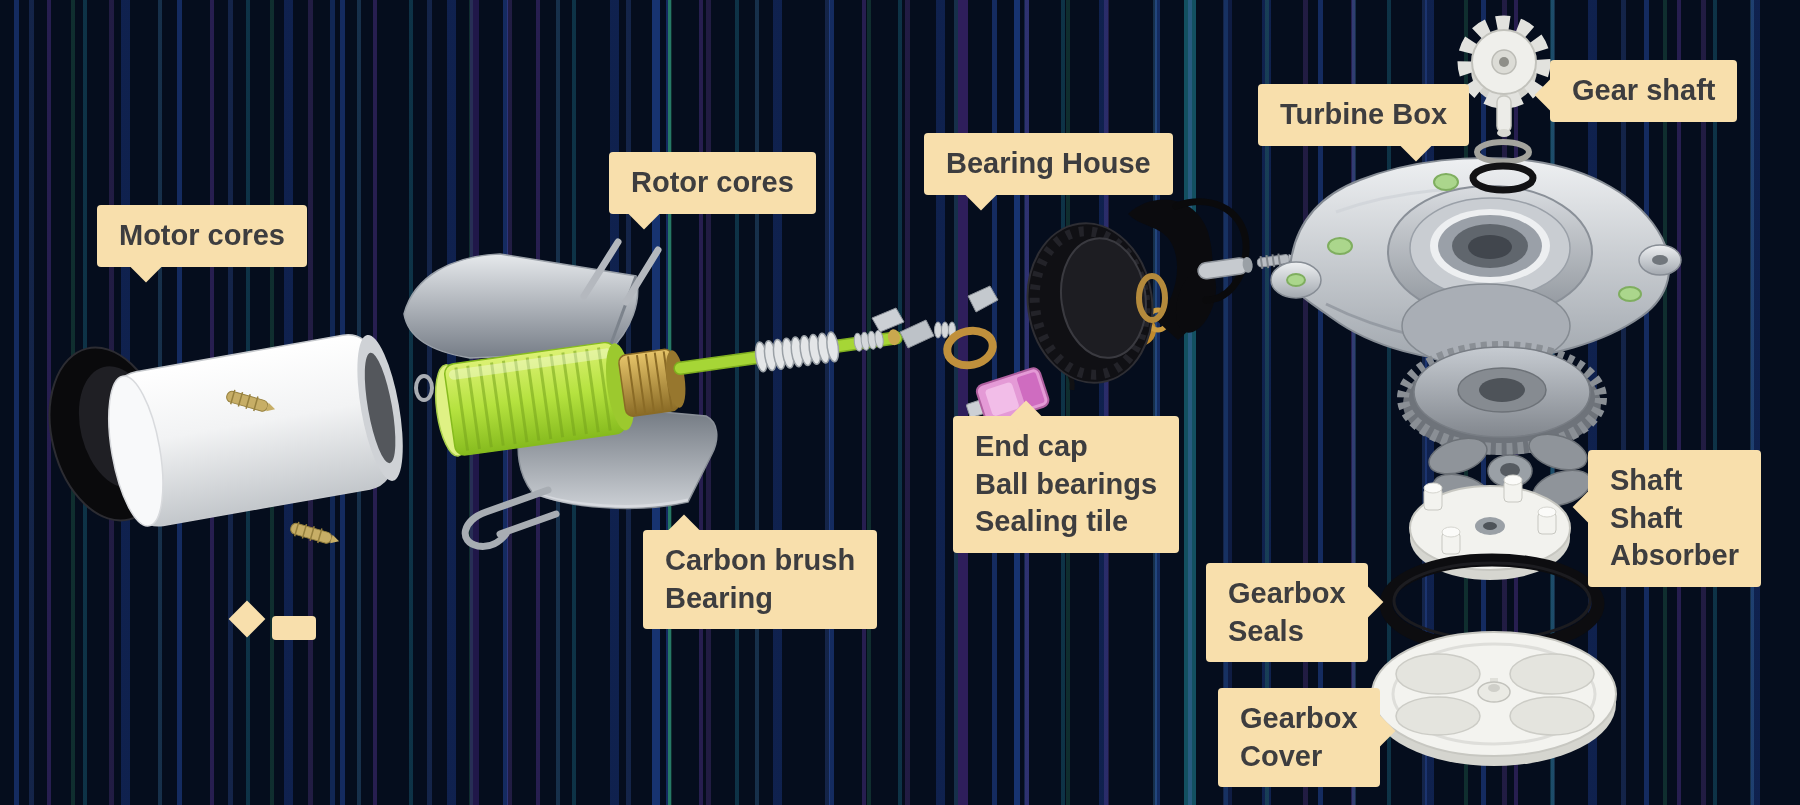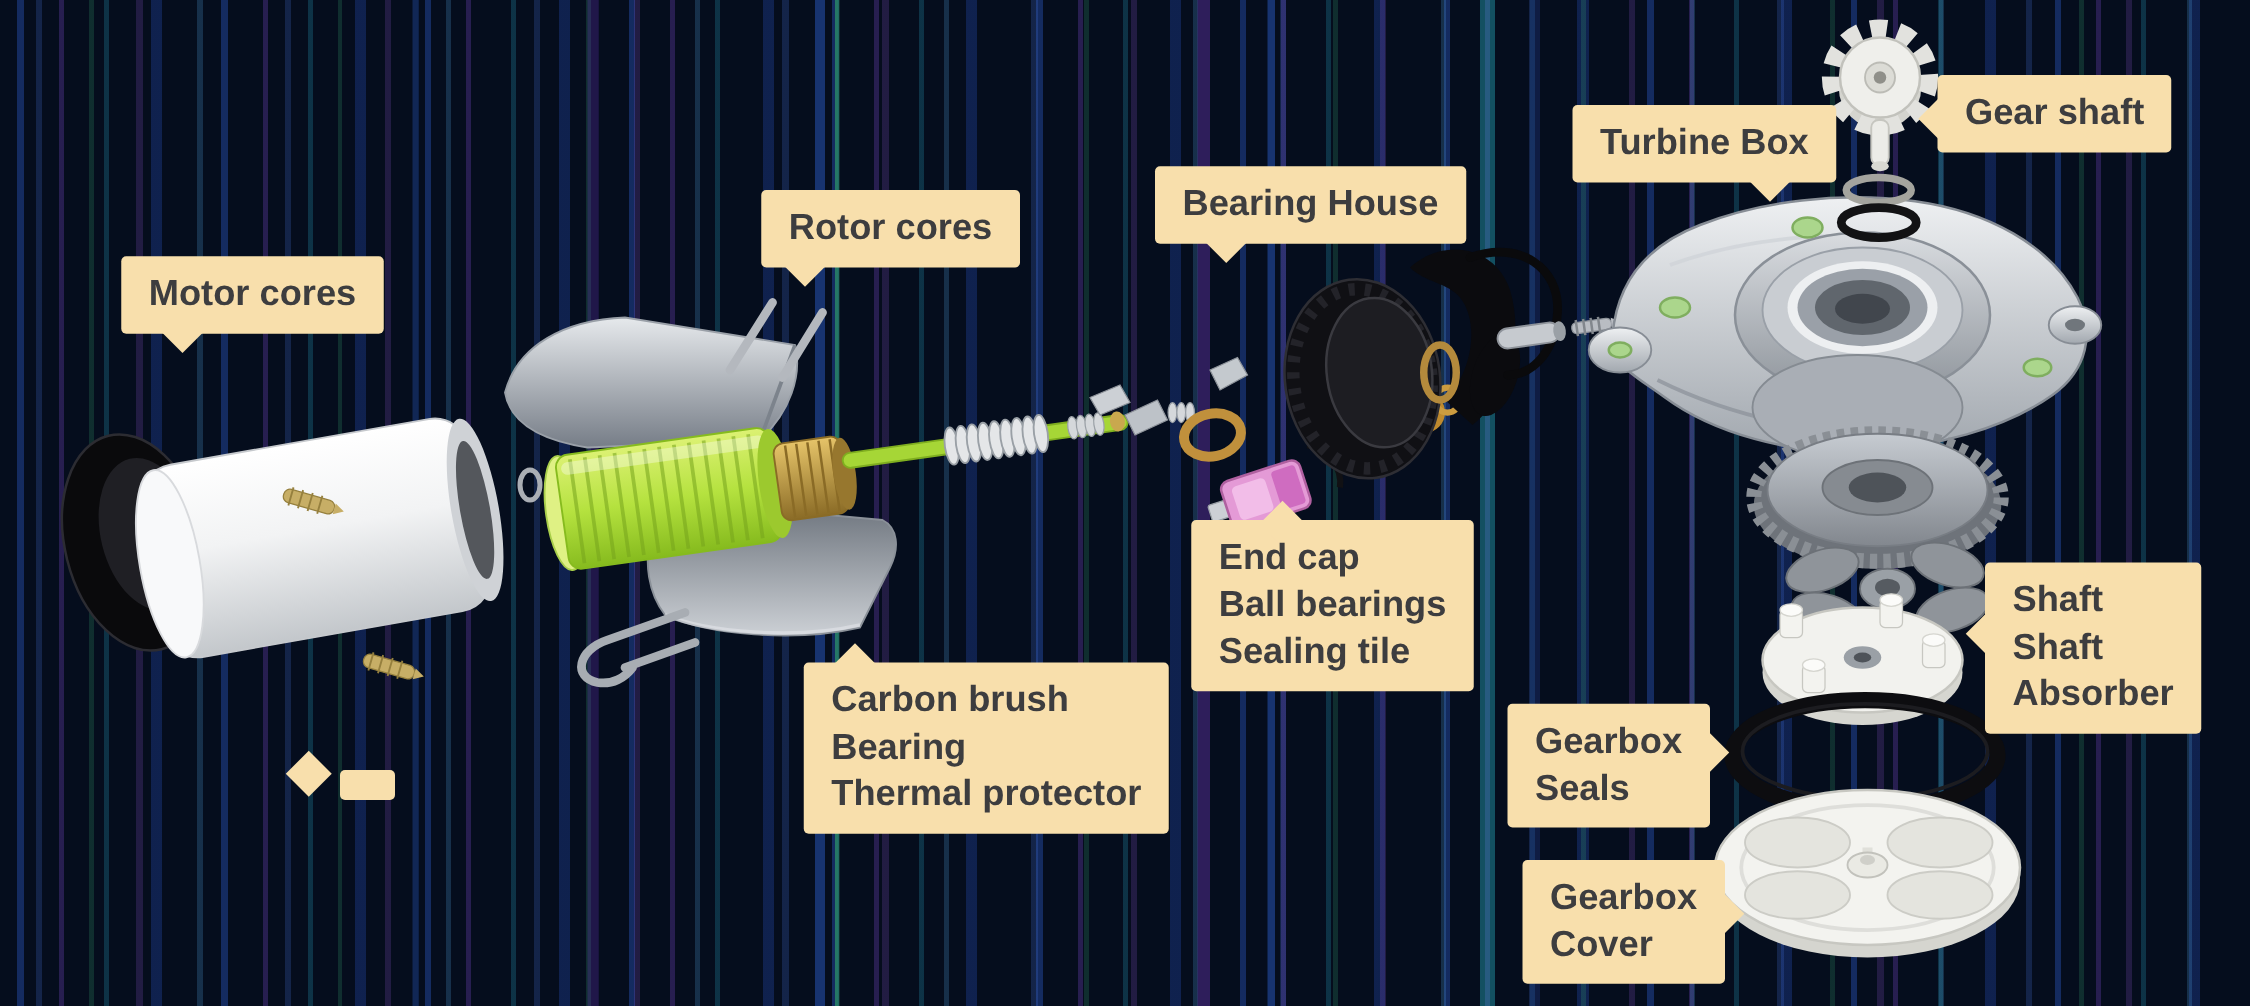--- a/index.html
+++ b/index.html
@@ -319,21 +319,20 @@
   </div>
 
   <div class="label" style="left:272px;top:616px">
     <div class="tail" style="right:56px;top:-10px"></div>
   </div>
 
   <div class="label" style="left:643px;top:530px">
     <div class="tail" style="left:28px;top:-10px"></div>
     <div>Carbon brush</div>
     <div>Bearing</div>
-    <div>Thermal protector</div>
   </div>
 
   <div class="label" style="left:953px;top:416px">
     <div class="tail" style="left:60px;top:-10px"></div>
     <div>End cap</div>
     <div>Ball bearings</div>
     <div>Sealing tile</div>
   </div>
 
 

